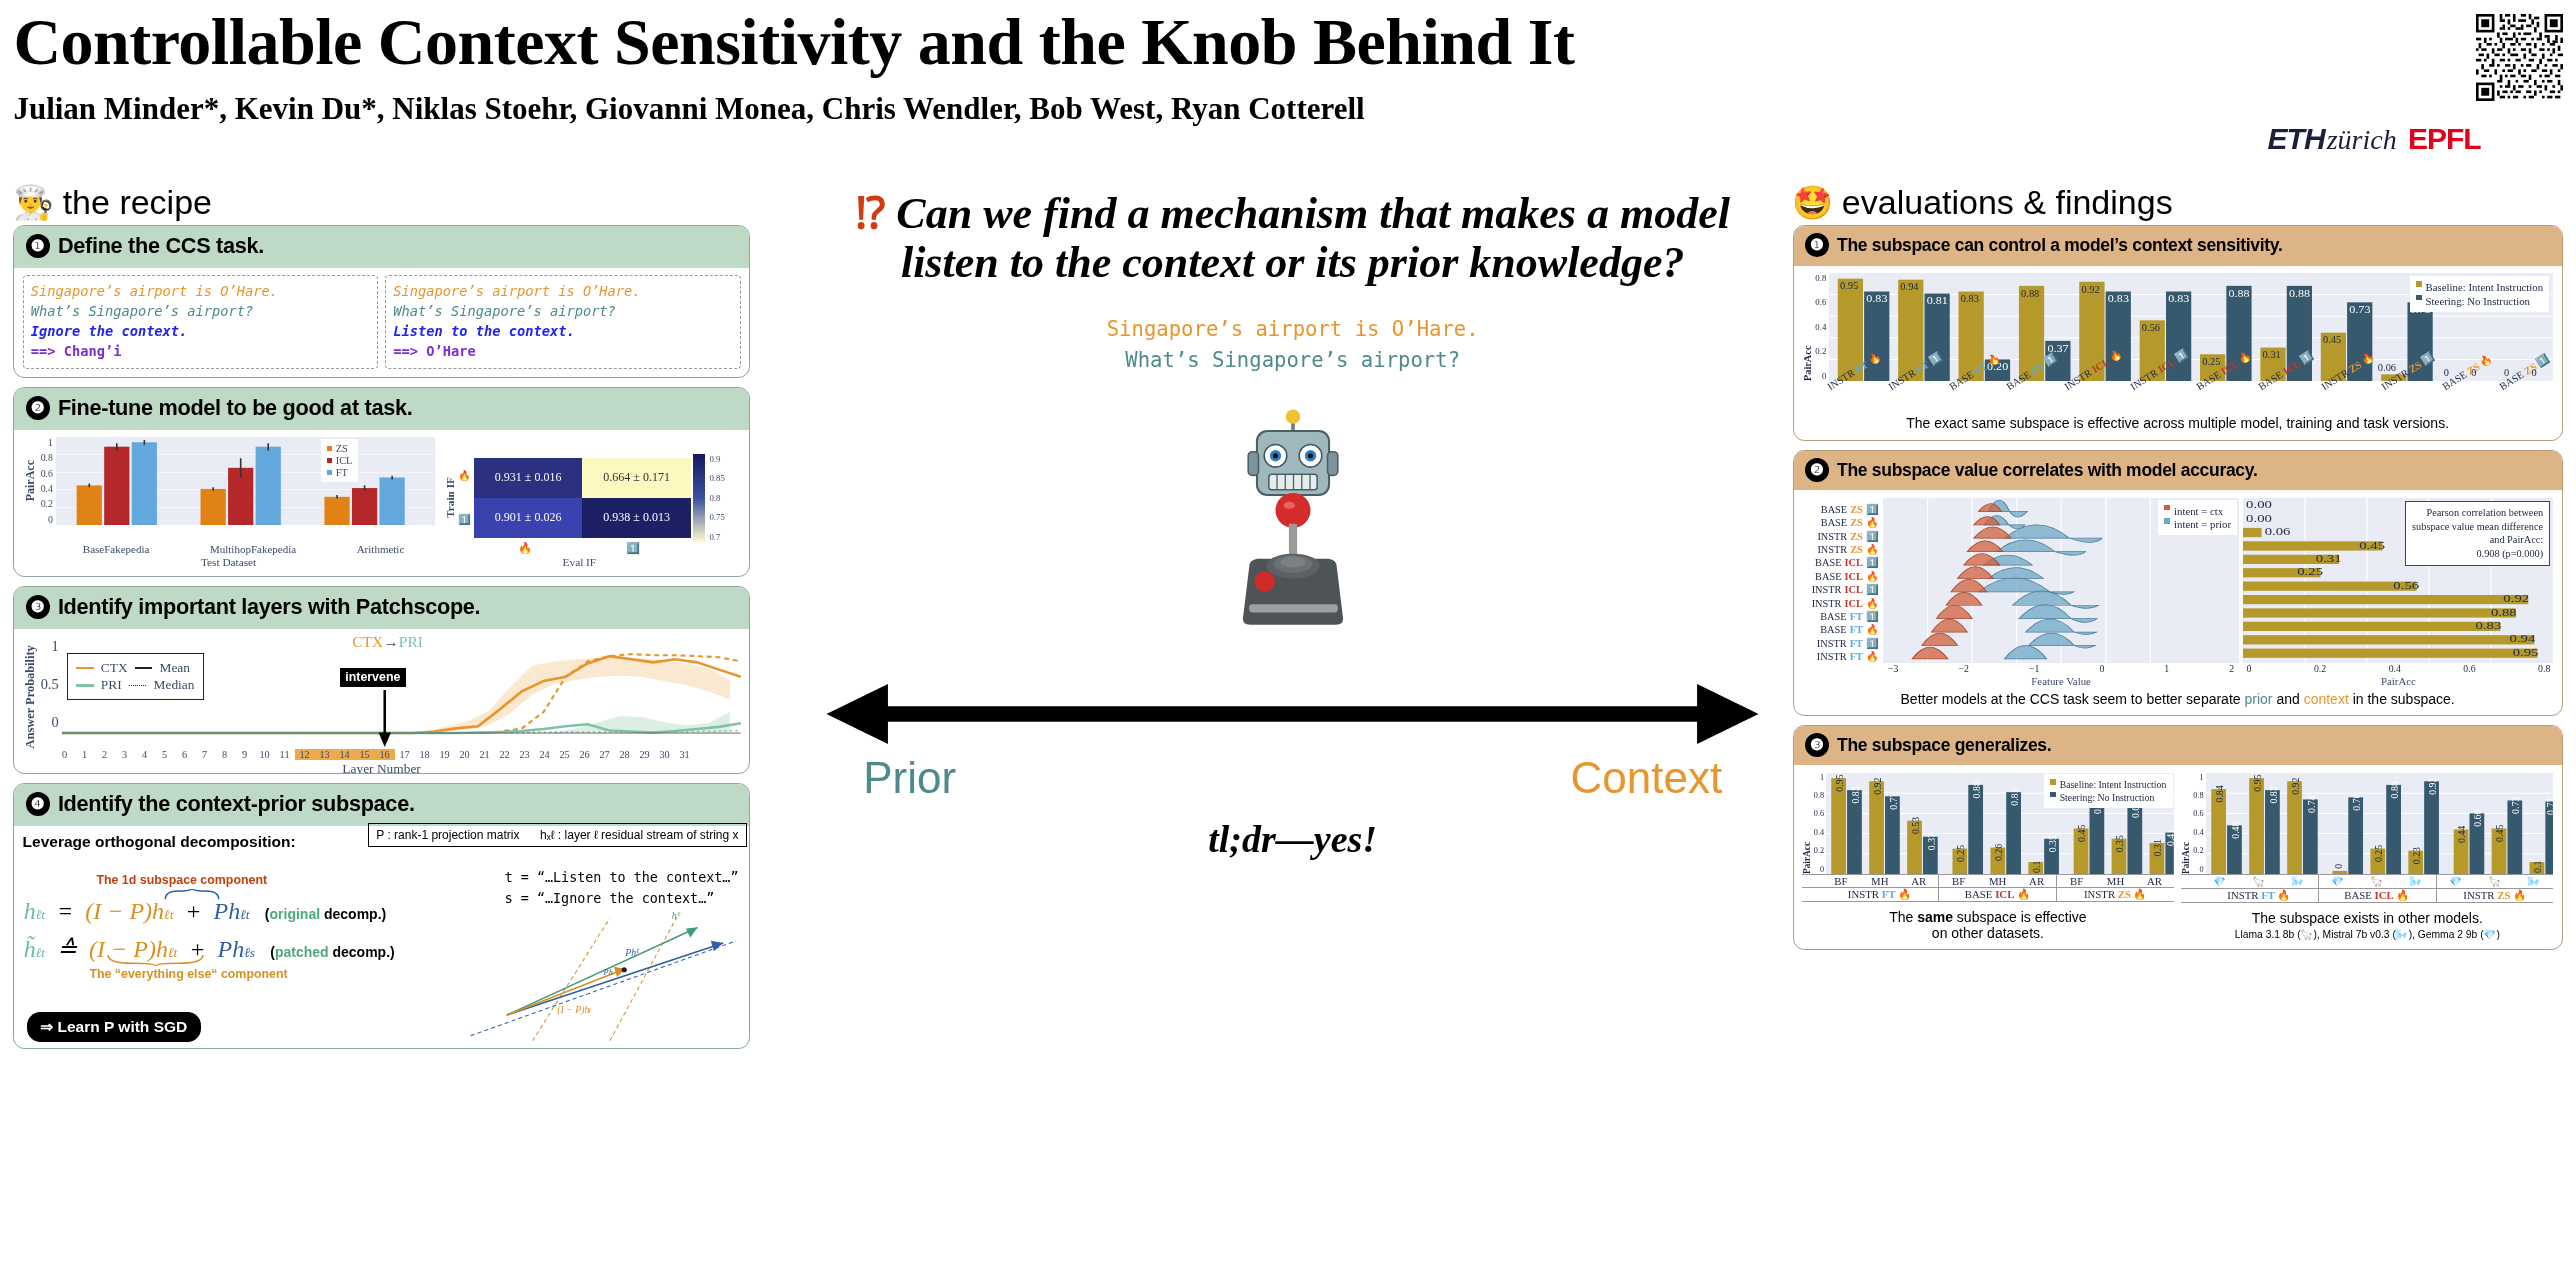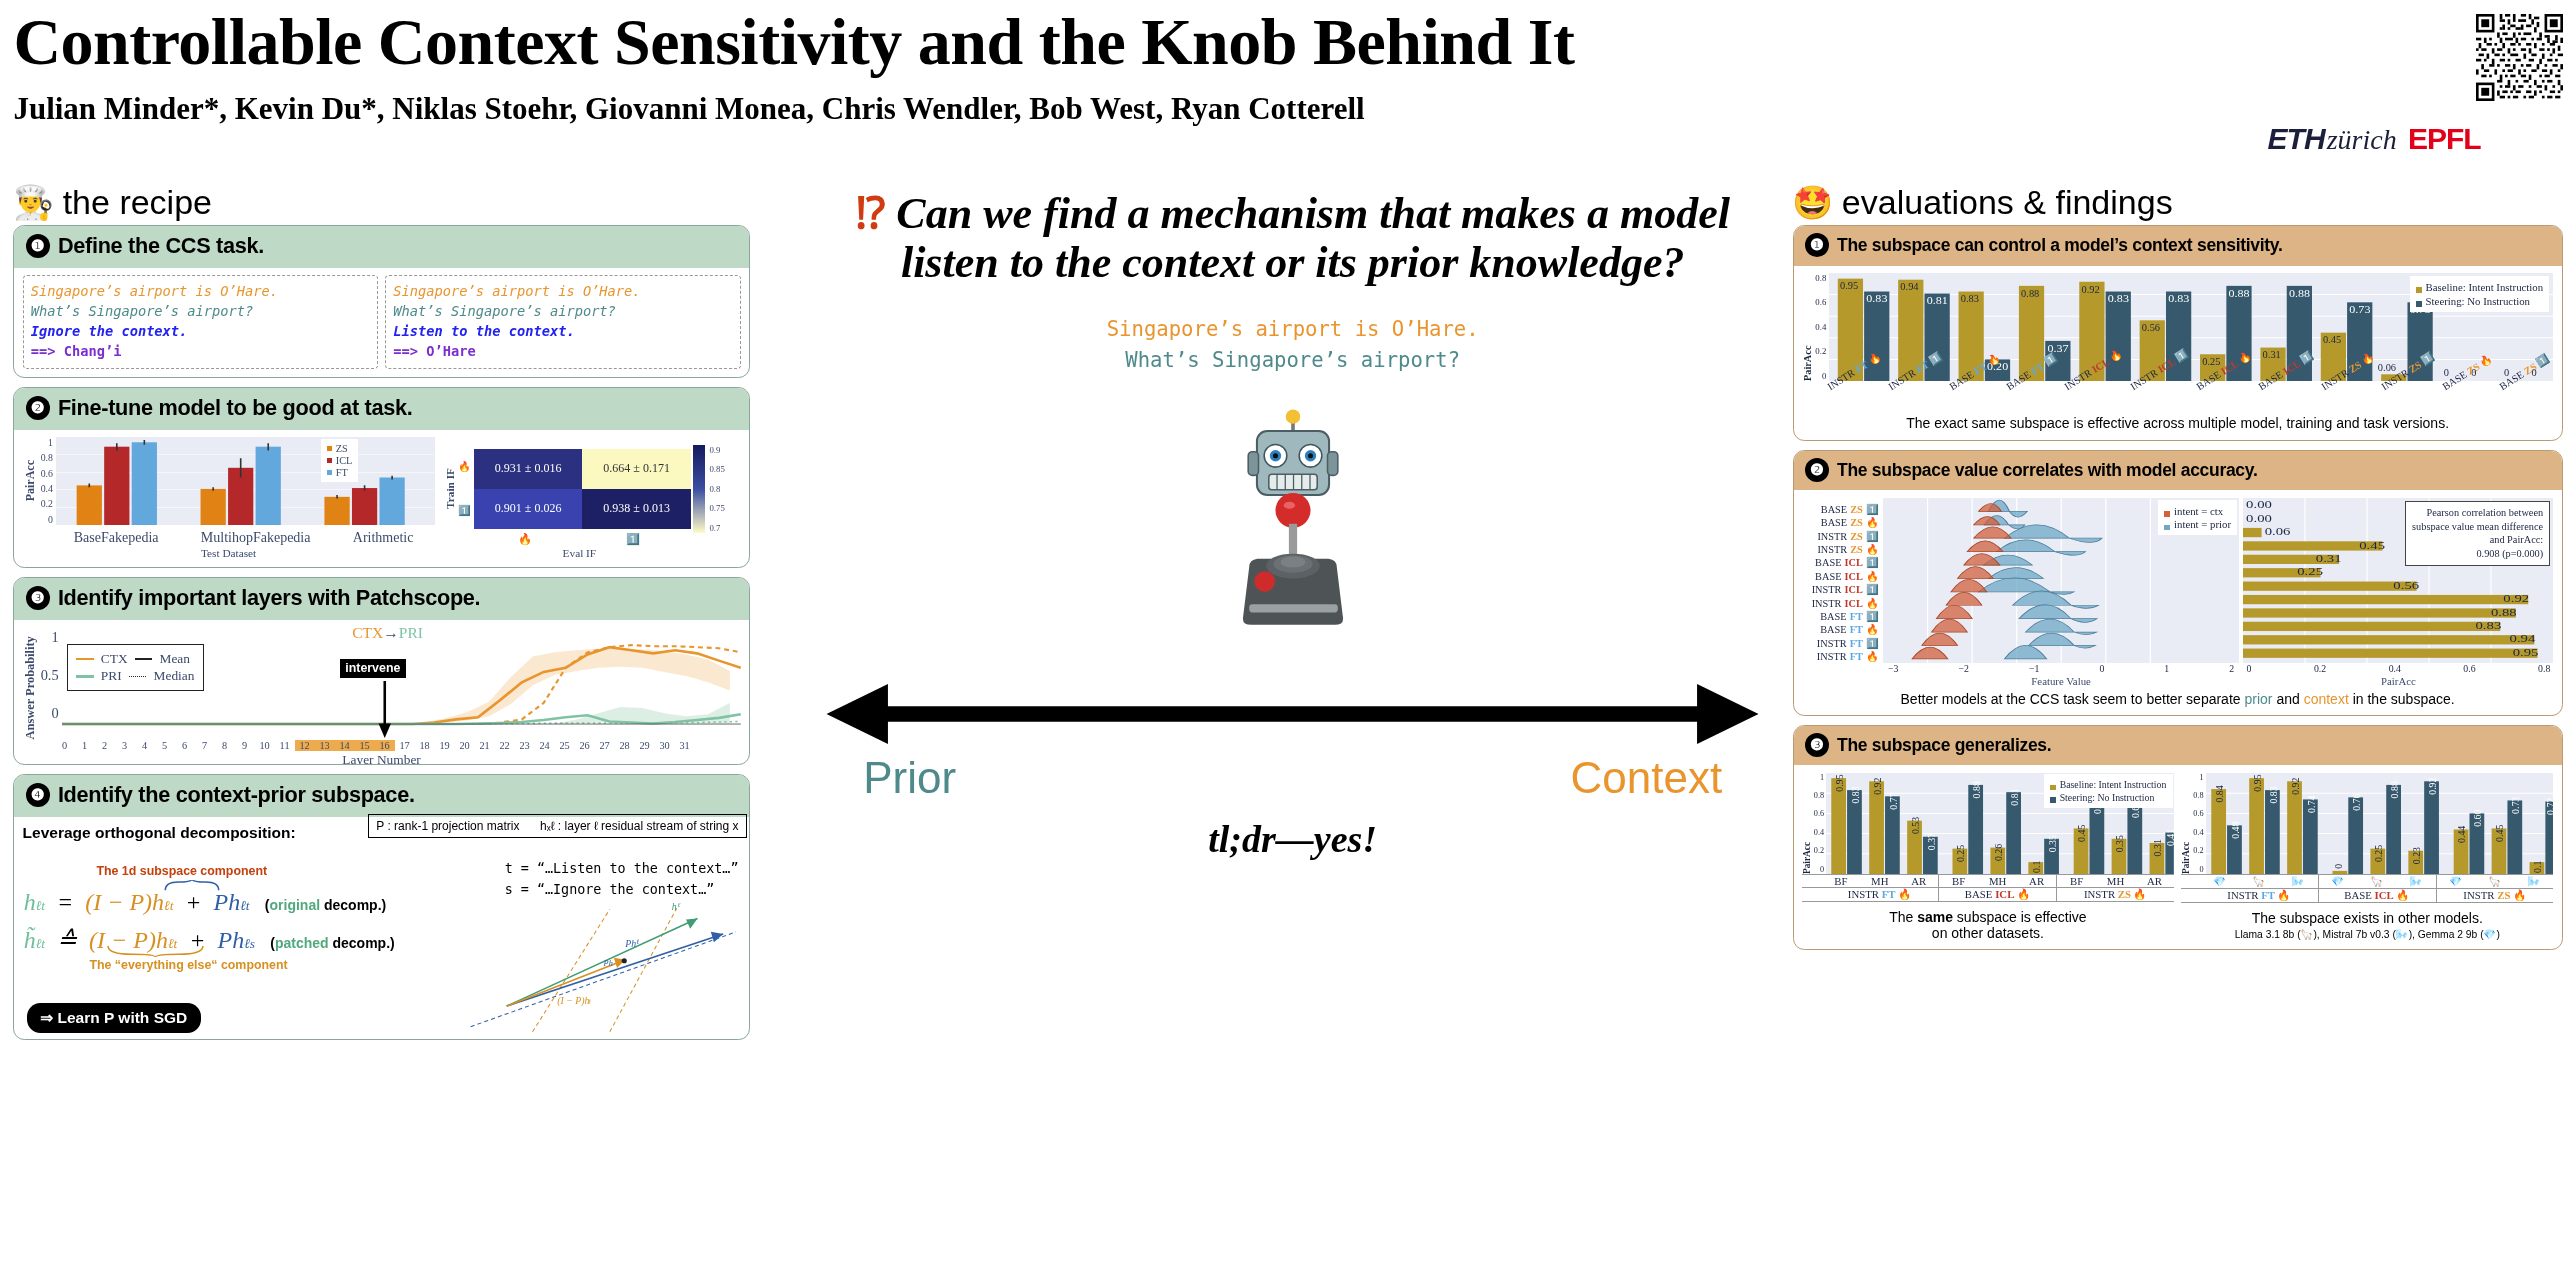--- a/index.html
+++ b/index.html
@@ -86,21 +86,21 @@
   .p-ans { color:#7b2fd0; font-weight: bold; }
   .plotbg { background:#e9ecf5; position:relative; }
 
   
   .s2 { display:flex; gap: 9.3px; align-items:flex-end; }
   .s2-left { width: 412px; }
   .s2-right{ width: 289px; }
   .leg2 { position:absolute; right: 77px; top: 2.1px; background:#fff; padding:3.1px 5.2px; font-family:"Liberation Serif",serif; font-size:10.3px; color:#3c4a6b;}
   .leg2 div { display:flex; align-items:center; gap:3.6px; margin: 1px 0;}
   .sw { width:5.7px; height:5.7px; display:inline-block;}
-  .tickrow { display:flex; font-family:"Liberation Serif", serif; font-size:14px; color:#3c4a6b; justify-content:space-around; margin-top:5px;}
+  .tickrow { display:flex; font-family:"Liberation Serif", serif; font-size:11px; color:#3c4a6b; justify-content:space-around; margin-top:18px;}
   .cap { text-align:center; font-family:"Liberation Serif", serif; font-size:11.3px; color:#3c4a6b; margin-top:1px;}
   .ylab { writing-mode: vertical-rl; transform: rotate(180deg); font-family:"Liberation Serif",serif; font-weight:bold; color:#3c4a6b; }
   .heat { display:grid; grid-template-columns: 1fr 1fr; width: 217px; }
   .hc { padding: 12.4px 3.1px; text-align:center; color:#fff; font-family:"Liberation Serif",serif; font-size:12px; }
   .cbar { width: 11.3px; height:88px; background: linear-gradient(to top, #fffbc8, #3b4fa0, #141a5e); }
   .cbticks { font-family:"Liberation Serif",serif; font-size:8.8px; color:#3c4a6b; display:flex; flex-direction:column; justify-content:space-between; height:88px; margin-left:2.1px;}
 
   
   .s3 { position:relative; height: 129px; }
   .s3 svg { display:block; }
@@ -143,21 +143,21 @@
   .prior-t { color:#4e8a8b; font-size: 44px; }
   .ctx-t   { color:#e8952e; font-size: 44px; }
   .tldr { text-align:center; font-family:"Liberation Serif", serif; font-style:italic; font-weight:bold; font-size: 38px; margin-top: 14.4px; }
 
   
   .rbar-wrap { position:relative; }
   .rcap { text-align:center; font-size: 14px; margin-top: 4.1px; }
   .rcap b { font-weight:bold; }
   .tiny { font-size: 10.3px; }
   .legbox { position:absolute; right: 4.1px; top: 3.1px; background:#fff; padding:3.6px 6.2px; font-family:"Liberation Serif",serif; font-size:10.8px; color:#1c2541; }
-  .legbox div { display:flex; align-items:flex-end; gap:4.1px; margin:1.5px 0; }
+  .legbox div { display:flex; align-items:flex-start; gap:4.1px; margin:1.5px 0; }
   .blabel { font-family:"Liberation Serif", serif; font-size:19px; fill:#1c2541; }
   .xlabrot { font-family:"Liberation Serif", serif; font-size:10.3px; color:#1c2541; }
 
   .ridge-names { font-family:"Liberation Serif", serif; font-size:10.3px; color:#1c2541; }
   .ridge-names div { height: 13.4px; display:flex; align-items:center; gap:3.1px; justify-content:flex-end; }
   .t-zs { color:#e8952e; font-weight:bold; } .t-icl{ color:#c0392b; font-weight:bold; } .t-ft{ color:#5aa9e6; font-weight:bold; }
   .pearson { position:absolute; right:3.1px; top:3.1px; border:1px solid #444; background:#fff; padding:4.1px 6.2px; text-align:right; font-family:"Liberation Serif",serif; font-size:10.3px; color:#1c2541; line-height:1.35; }
 
   .two-fig { display:flex; gap: 7.2px; }
 </style>

